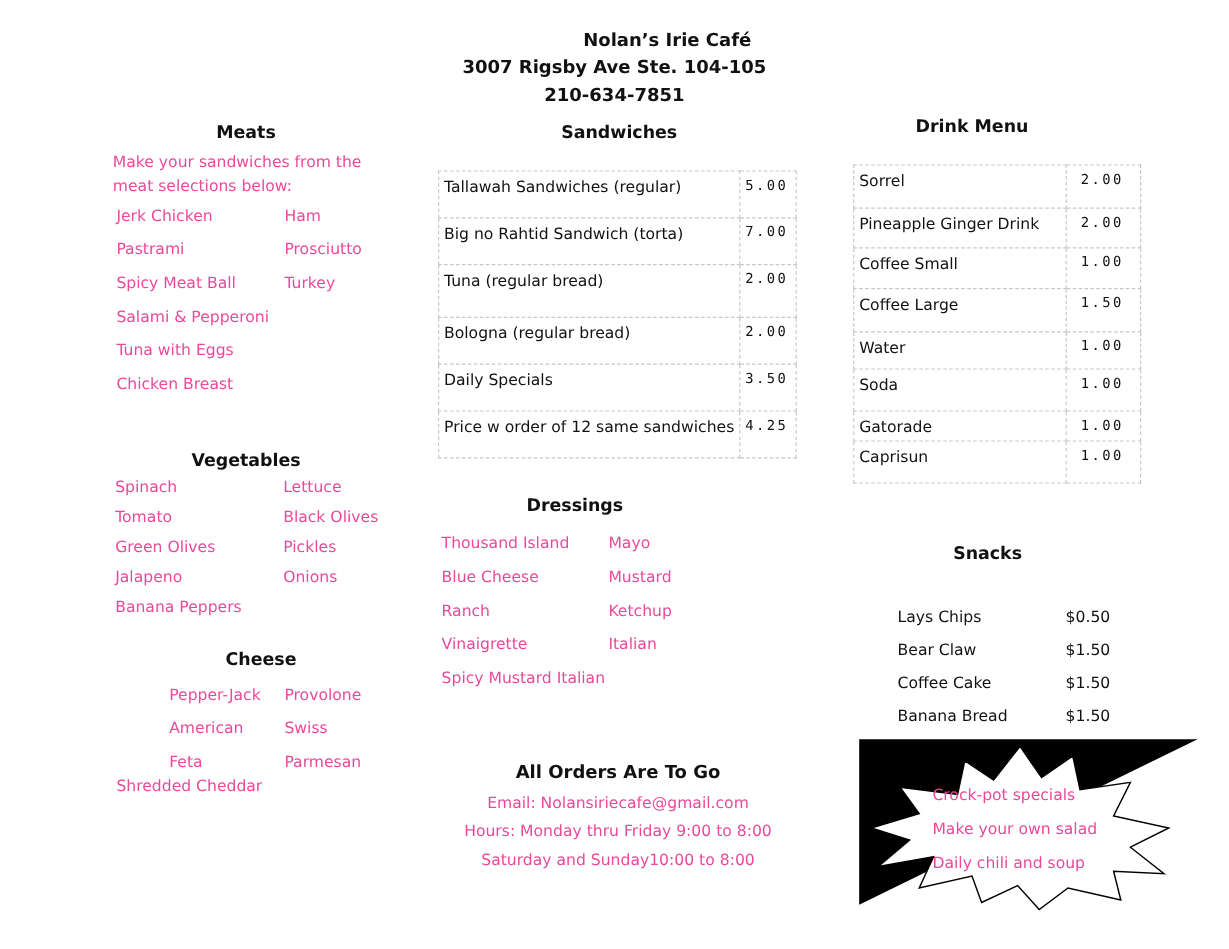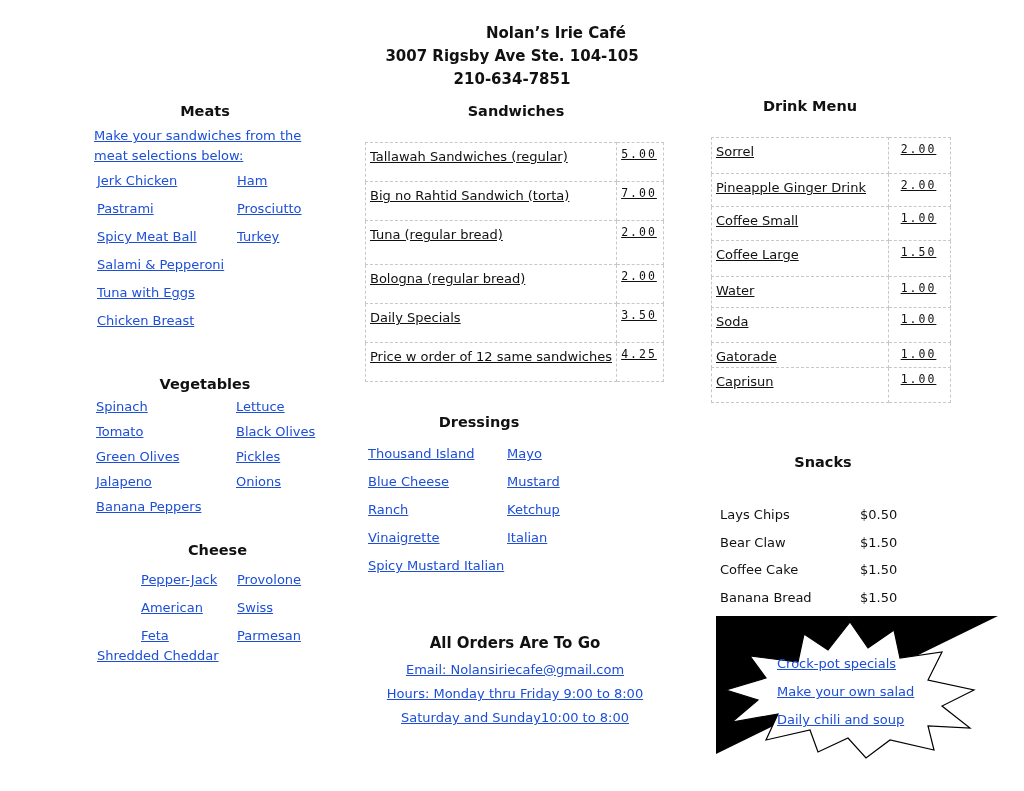--- a/index.html
+++ b/index.html
@@ -1,26 +1,26 @@
 <!DOCTYPE html>
 <html><head>
 <meta charset="utf-8">
 <style>
   html, body { margin:0; padding:0; background:#fff; }
   body { width:1024px; height:791px; position:relative; overflow:hidden;
          font-family:"DejaVu Sans", sans-serif; color:#111; }
   .abs { position:absolute; }
   .hdr { left:0; width:1024px; text-align:center; font-weight:bold; font-size:15px; line-height:23px; }
   .h2 { font-weight:bold; font-size:14.5px; text-align:center; }
-  .txt { font-size:13px; color:#1d4ed8; white-space:nowrap;text-decoration:underline; }
+  .txt { font-size:13px; color:#ec4899; white-space:nowrap; }
   table.menu { border-collapse:collapse; position:absolute; }
-  table.menu td { border:1px dashed #c8c8c8; vertical-align:top; font-size:13px; padding:6px 4px 0 4px;text-decoration:underline; }
+  table.menu td { border:1px dashed #c8c8c8; vertical-align:top; font-size:13px; padding:6px 4px 0 4px; }
   table.menu td.price { font-family:"DejaVu Sans Mono", monospace; font-size:11.5px; letter-spacing:2px; text-align:center; padding-right:6px; padding-top:4px; }
   .snacks { position:absolute; display:grid; grid-template-columns:140px 80px; row-gap:0; }
-  .snacks div { font-size:13px; height:27.5px; white-space:nowrap; }
+  .snacks div { font-size:13px; height:27.5px; white-space:nowrap;margin-left:28px; }
   .center { text-align:center; }
 </style>
 </head>
 <body>
 
 <div class="abs hdr" style="top:22px;padding-left:44px;">Nolan’s Irie Café</div>
 <div class="abs hdr" style="top:45px;">3007 Rigsby Ave Ste. 104-105</div>
 <div class="abs hdr" style="top:68px;">210-634-7851</div>
 
 <div class="abs h2" style="left:140px;width:130px;top:103px;">Meats</div>

